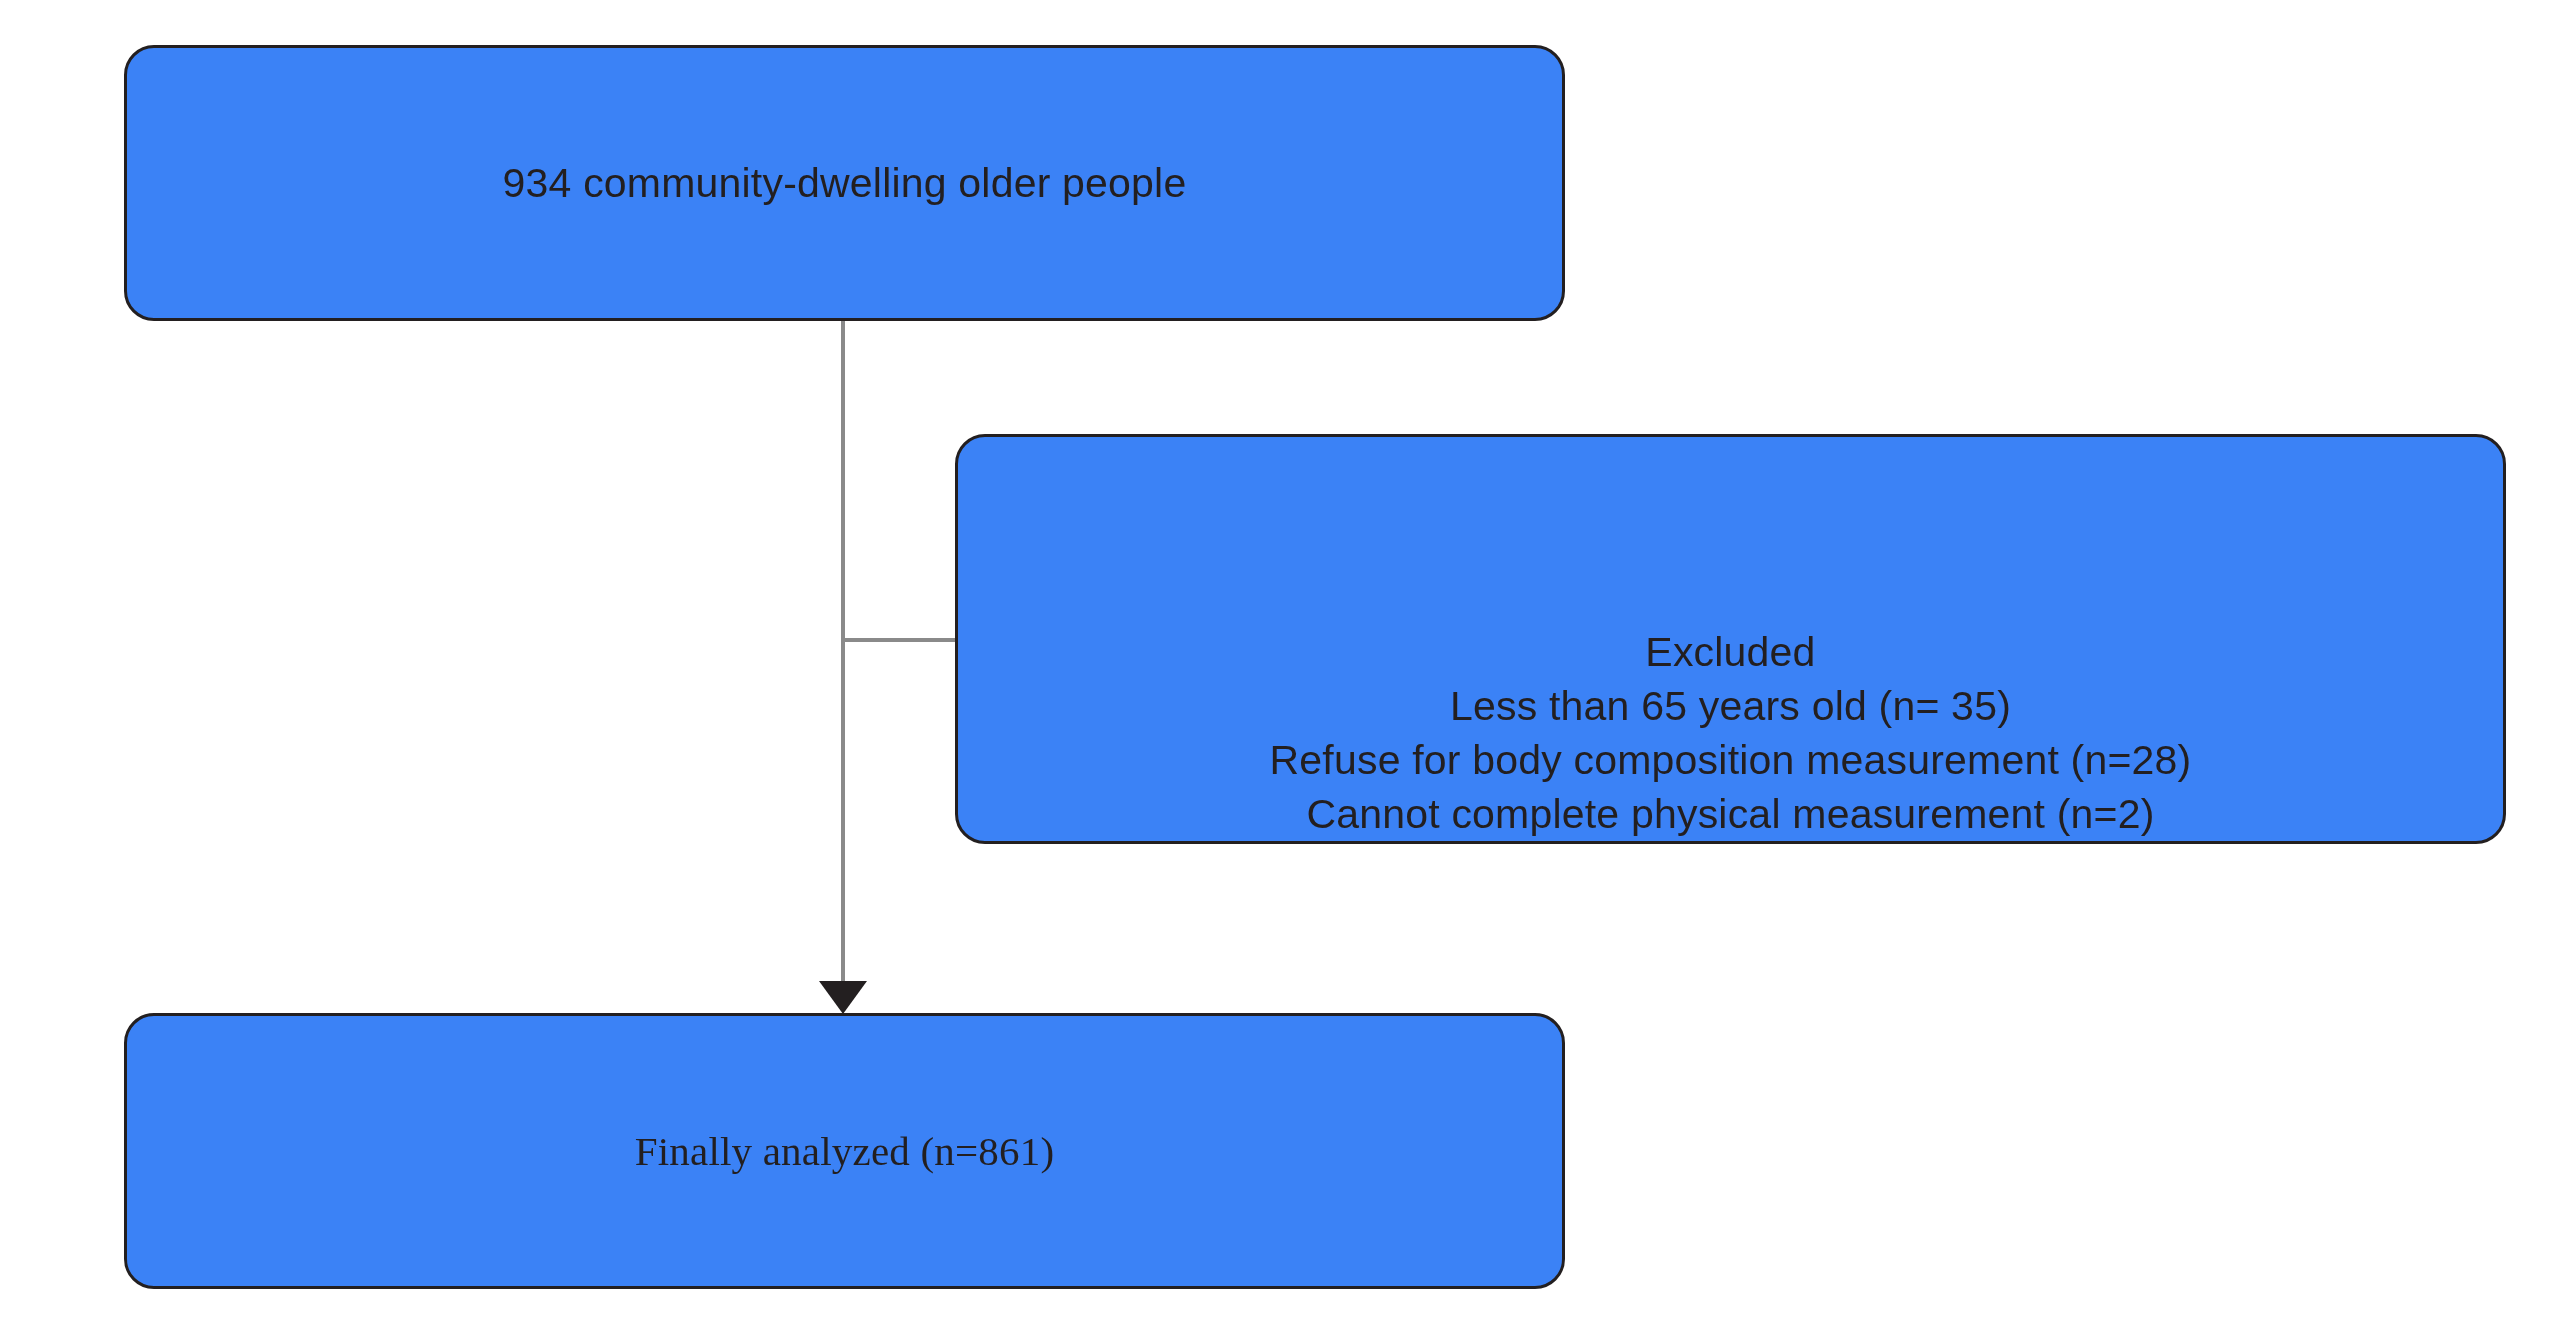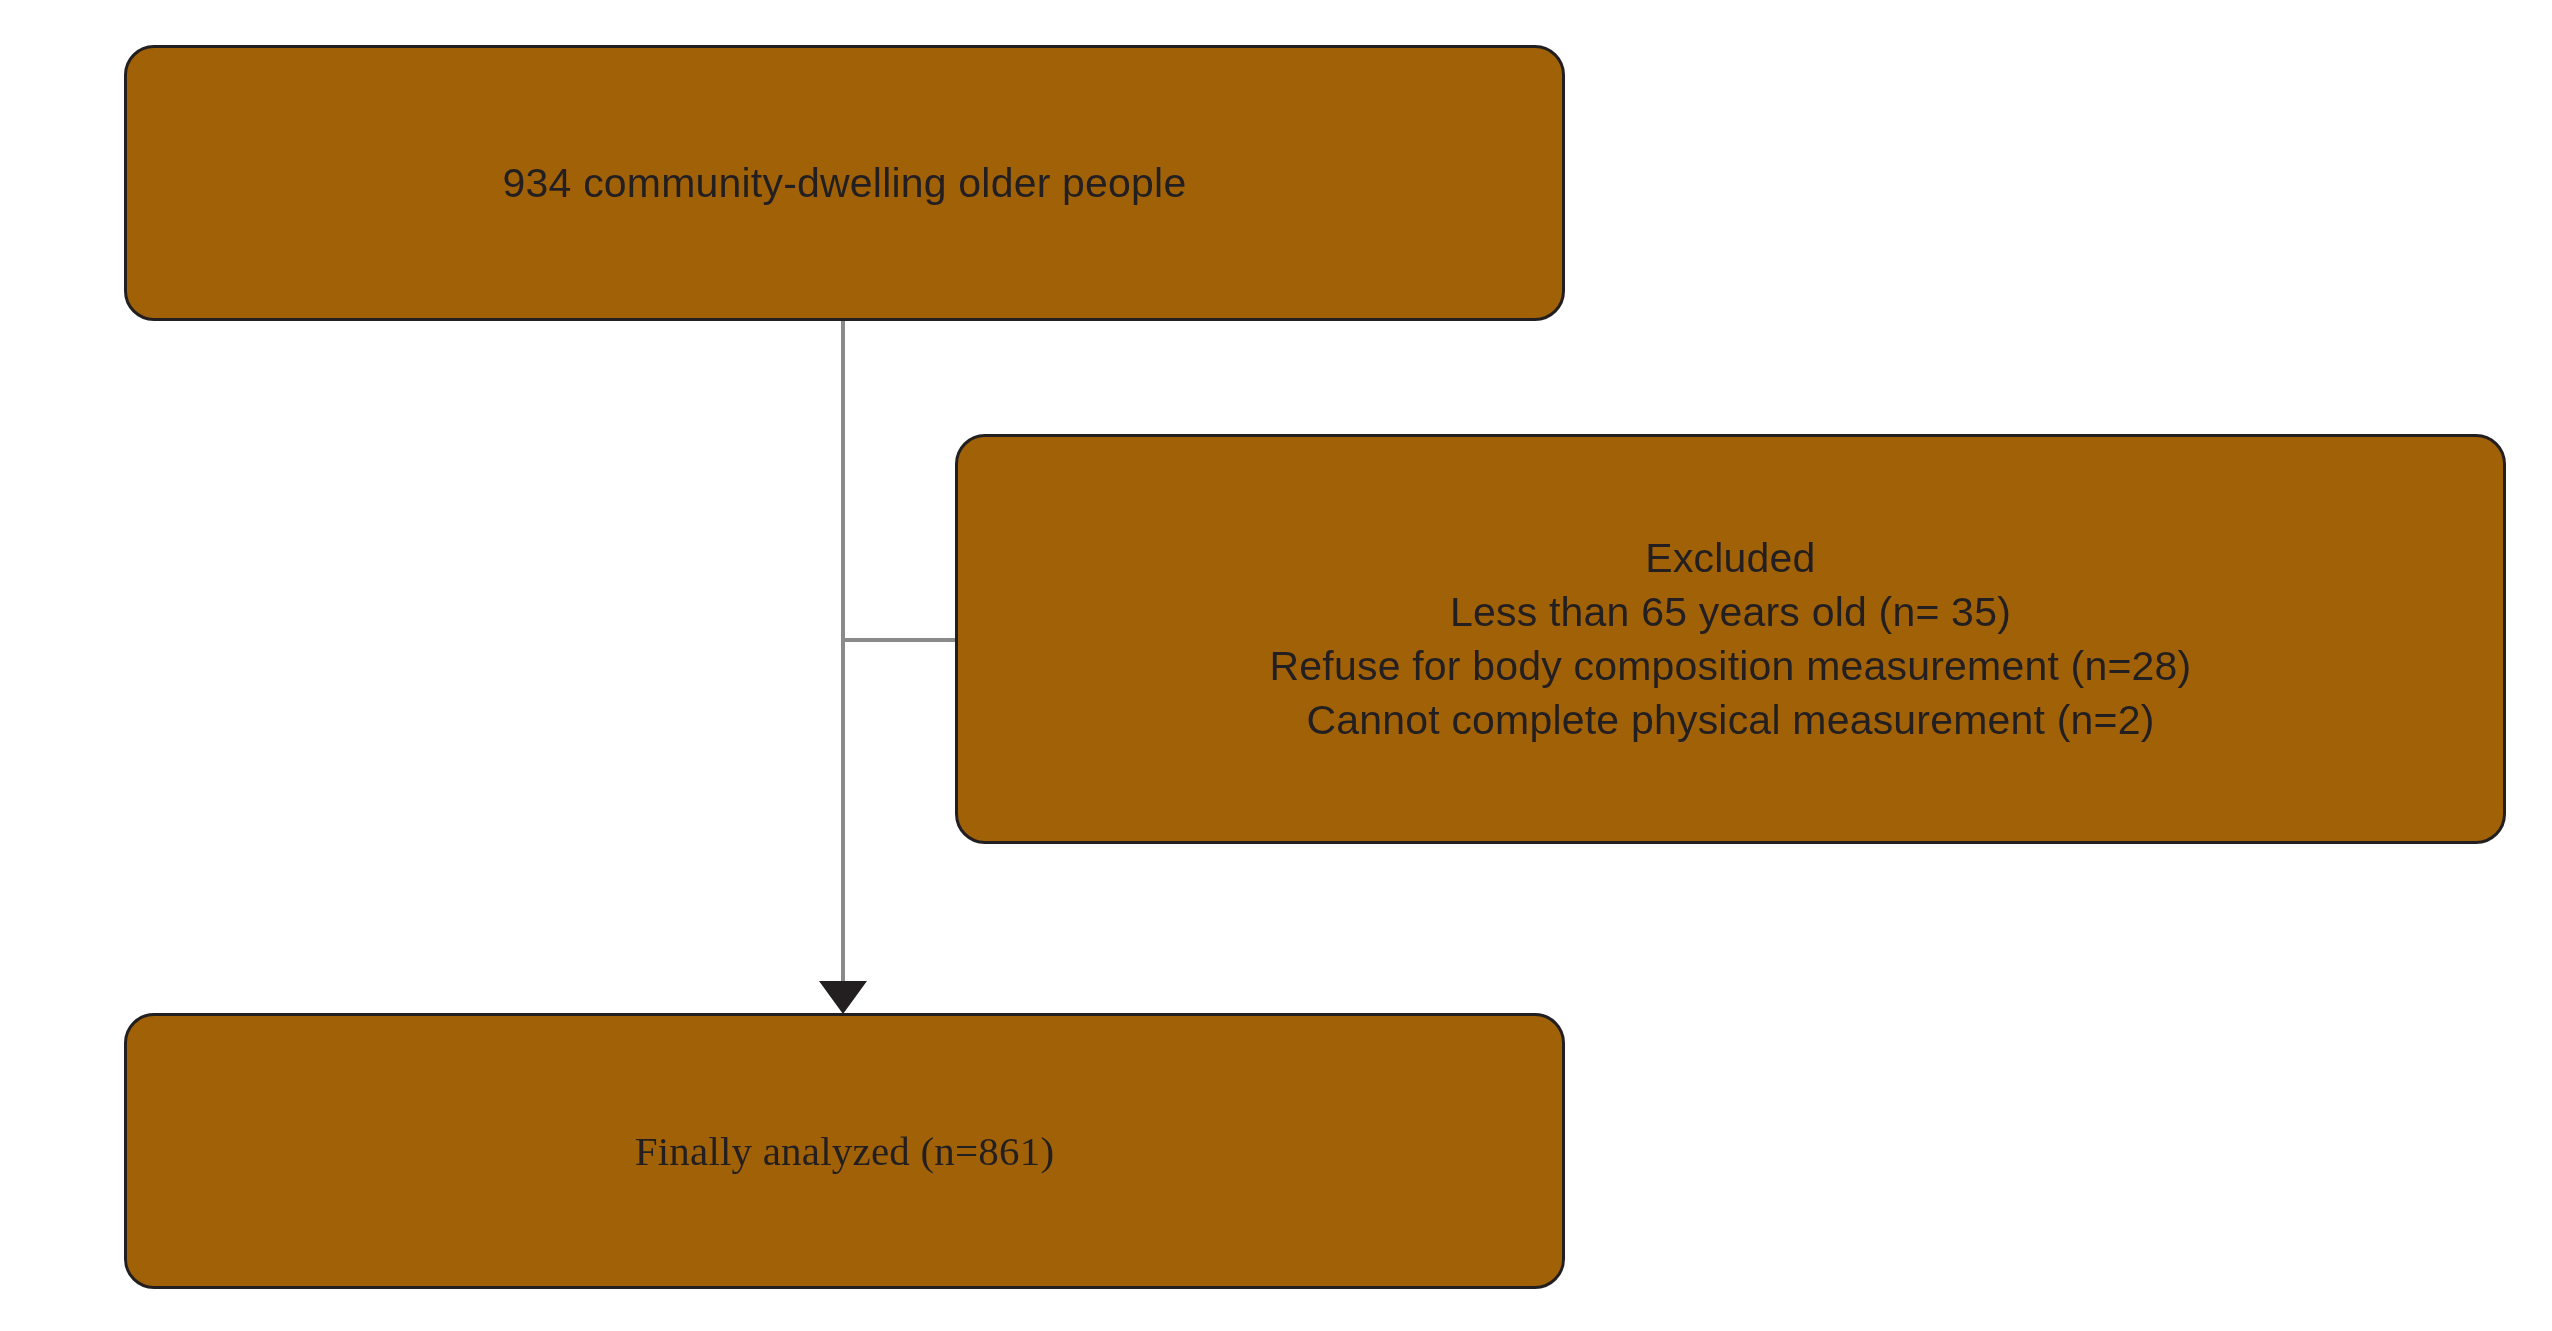--- a/index.html
+++ b/index.html
@@ -14,39 +14,39 @@
   #canvas {
     position: relative;
     width: 2552px;
     height: 1331px;
     background: #ffffff;
     overflow: hidden;
   }
   .flow-box {
     position: absolute;
     box-sizing: border-box;
-    background: #a16207;
+    background: #3b82f6;
     border: 3px solid #231f20;
     border-radius: 30px;
     display: flex;
     flex-direction: column;
     align-items: center;
     justify-content: center;
     text-align: center;
   }
   .flow-box .line {
     display: block;
     color: #231f20;
     font-size: 41px;
     line-height: 1.32;
     letter-spacing: 0.2px;
     white-space: nowrap;
   }
   #box-source { left: 124px; top: 45px; width: 1441px; height: 276px; }
-  #box-excluded { left: 955px; top: 434px; width: 1551px; height: 410px; }
+  #box-excluded { left: 955px; top: 434px; width: 1551px; height: 410px; justify-content: flex-end; }
   #box-analyzed { left: 124px; top: 1013px; width: 1441px; height: 276px; font-family: Liberation Serif, serif; }
 
   #connectors {
     position: absolute;
     left: 0;
     top: 0;
     width: 2552px;
     height: 1331px;
     pointer-events: none;
   }

